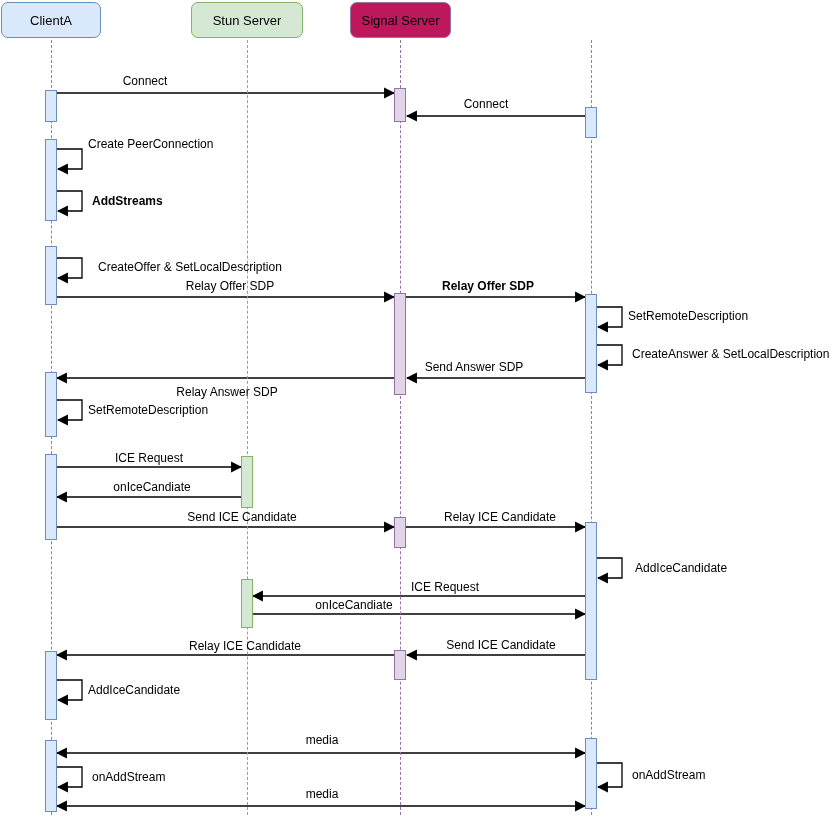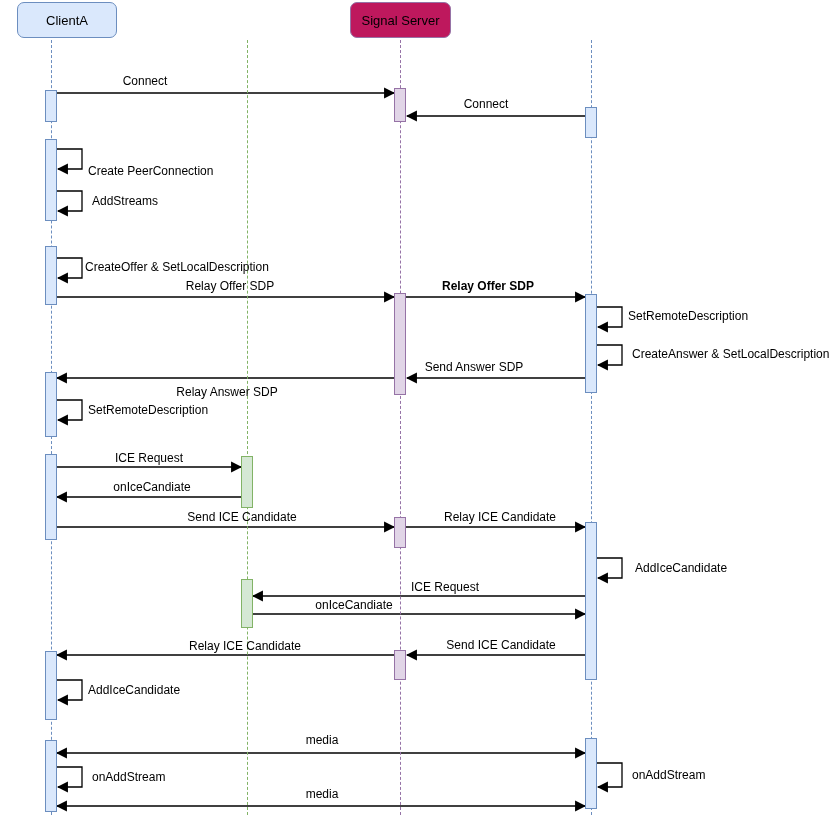--- a/index.html
+++ b/index.html
@@ -60,24 +60,27 @@
       <path class="wire" d="M 253 614 L 585 614" marker-end="url(#arr)"></path>
       <path class="wire" d="M 585 655 L 407 655" marker-end="url(#arr)"></path>
       <path class="wire" d="M 394 655 L 57 655" marker-end="url(#arr)"></path>
       <path class="wire" d="M 57 680 H 82 V 700 H 58" marker-end="url(#arr)"></path>
       <path class="wire" d="M 57 753 L 585 753" marker-start="url(#arr)" marker-end="url(#arr)"></path>
       <path class="wire" d="M 57 767 H 82 V 787 H 58" marker-end="url(#arr)"></path>
       <path class="wire" d="M 597 763 H 622 V 787 H 598" marker-end="url(#arr)"></path>
       <path class="wire" d="M 57 806 L 585 806" marker-start="url(#arr)" marker-end="url(#arr)"></path>
     </svg>
 <div class="lifeline" style="left: 50.5px; border-left-color: rgb(108, 142, 191);"></div>
-    <div class="actor-head" style="left: 17px; width: 100px; background: rgb(218, 232, 252); border-color: rgb(108, 142, 191);">
+    <div class="actor-head" style="left: 1px; width: 100px; background: rgb(218, 232, 252); border-color: rgb(108, 142, 191);">
       <span>ClientA</span>
     </div>
     <div class="lifeline" style="left: 246.5px; border-left-color: rgb(130, 179, 102);"></div>
+    <div class="actor-head" style="left: 191px; width: 112px; background: rgb(213, 232, 212); border-color: rgb(130, 179, 102);">
+      <span>Stun Server</span>
+    </div>
     <div class="lifeline" style="left: 399.5px; border-left-color: rgb(150, 115, 166);"></div>
     <div class="actor-head" style="left: 350px; width: 101px; background: #be185d; border-color: rgb(150, 115, 166);">
       <span>Signal Server</span>
     </div>
     <div class="lifeline" style="left: 590.5px; border-left-color: rgb(108, 142, 191);"></div>
     <div class="activation" style="left: 45px; top: 90px; height: 32px; background: rgb(218, 232, 252); border-color: rgb(108, 142, 191);"></div>
     <div class="activation" style="left: 45px; top: 139px; height: 82px; background: rgb(218, 232, 252); border-color: rgb(108, 142, 191);"></div>
     <div class="activation" style="left: 45px; top: 246px; height: 59px; background: rgb(218, 232, 252); border-color: rgb(108, 142, 191);"></div>
     <div class="activation" style="left: 45px; top: 372px; height: 65px; background: rgb(218, 232, 252); border-color: rgb(108, 142, 191);"></div>
     <div class="activation" style="left: 45px; top: 454px; height: 86px; background: rgb(218, 232, 252); border-color: rgb(108, 142, 191);"></div>
@@ -88,23 +91,23 @@
     <div class="activation" style="left: 394px; top: 88px; height: 34px; background: rgb(225, 213, 231); border-color: rgb(150, 115, 166);"></div>
     <div class="activation" style="left: 394px; top: 293px; height: 102px; background: rgb(225, 213, 231); border-color: rgb(150, 115, 166);"></div>
     <div class="activation" style="left: 394px; top: 517px; height: 31px; background: rgb(225, 213, 231); border-color: rgb(150, 115, 166);"></div>
     <div class="activation" style="left: 394px; top: 650px; height: 30px; background: rgb(225, 213, 231); border-color: rgb(150, 115, 166);"></div>
     <div class="activation" style="left: 585px; top: 107px; height: 31px; background: rgb(218, 232, 252); border-color: rgb(108, 142, 191);"></div>
     <div class="activation" style="left: 585px; top: 294px; height: 99px; background: rgb(218, 232, 252); border-color: rgb(108, 142, 191);"></div>
     <div class="activation" style="left: 585px; top: 522px; height: 158px; background: rgb(218, 232, 252); border-color: rgb(108, 142, 191);"></div>
     <div class="activation" style="left: 585px; top: 738px; height: 71px; background: rgb(218, 232, 252); border-color: rgb(108, 142, 191);"></div>
     <div class="msg-label" style="left: 145px; top: 74px;">Connect</div>
     <div class="msg-label" style="left: 486px; top: 97px;">Connect</div>
-    <div class="msg-label left" style="left: 88px; top: 164px;">Create PeerConnection</div>
-    <div class="msg-label left" style="left: 92px; top: 194px;">AddStreams</div>
-    <div class="msg-label left" style="left: 85px; top: 260px;">CreateOffer &amp; SetLocalDescription</div>
+    <div class="msg-label left" style="left: 88px; top: 137px;">Create PeerConnection</div>
+    <div class="msg-label left" style="left: 92px; top: 194px; font-weight: bold;">AddStreams</div>
+    <div class="msg-label left" style="left: 98px; top: 260px;">CreateOffer &amp; SetLocalDescription</div>
     <div class="msg-label" style="left: 230px; top: 279px;">Relay Offer SDP</div>
     <div class="msg-label" style="left: 488px; top: 279px; font-weight: bold;">Relay Offer SDP</div>
     <div class="msg-label left" style="left: 628px; top: 309px;">SetRemoteDescription</div>
     <div class="msg-label left" style="left: 632px; top: 347px;">CreateAnswer &amp; SetLocalDescription</div>
     <div class="msg-label" style="left: 474px; top: 360px;">Send Answer SDP</div>
     <div class="msg-label" style="left: 227px; top: 361px; margin-top: 24px;">Relay Answer SDP</div>
     <div class="msg-label left" style="left: 88px; top: 403px;">SetRemoteDescription</div>
     <div class="msg-label" style="left: 149px; top: 451px;">ICE Request</div>
     <div class="msg-label" style="left: 152px; top: 480px;">onIceCandiate</div>
     <div class="msg-label" style="left: 242px; top: 510px;">Send ICE Candidate</div>

